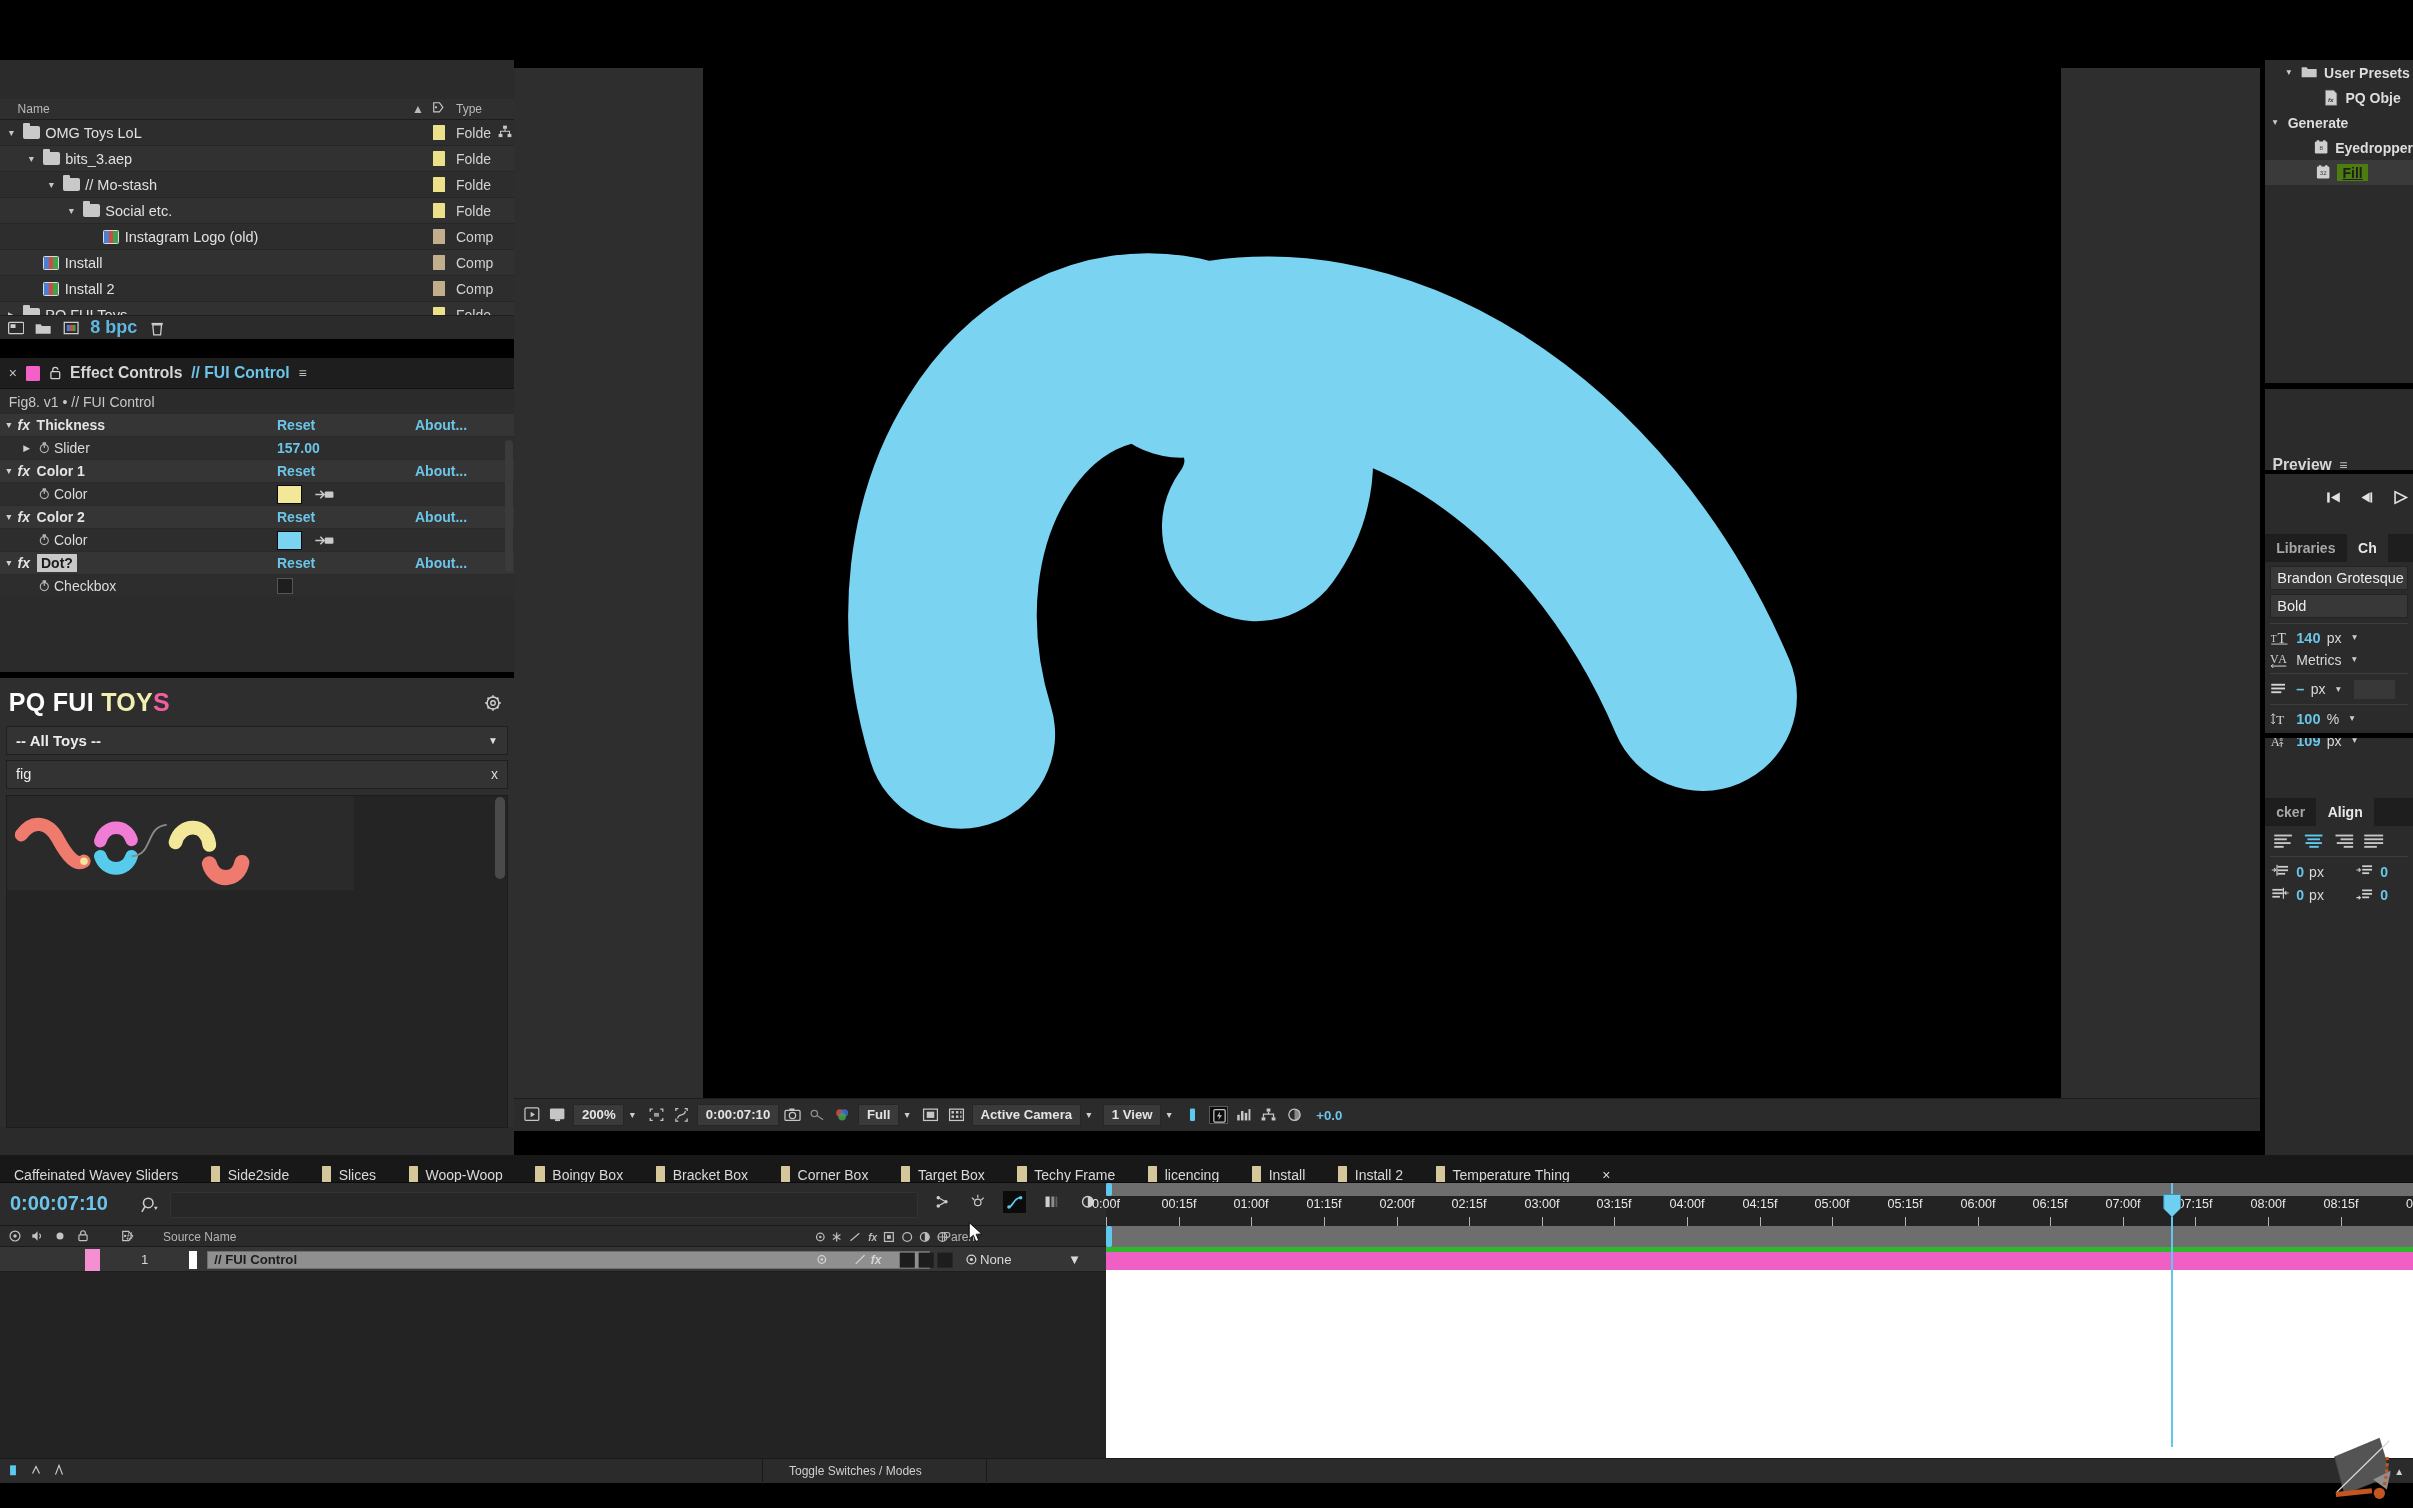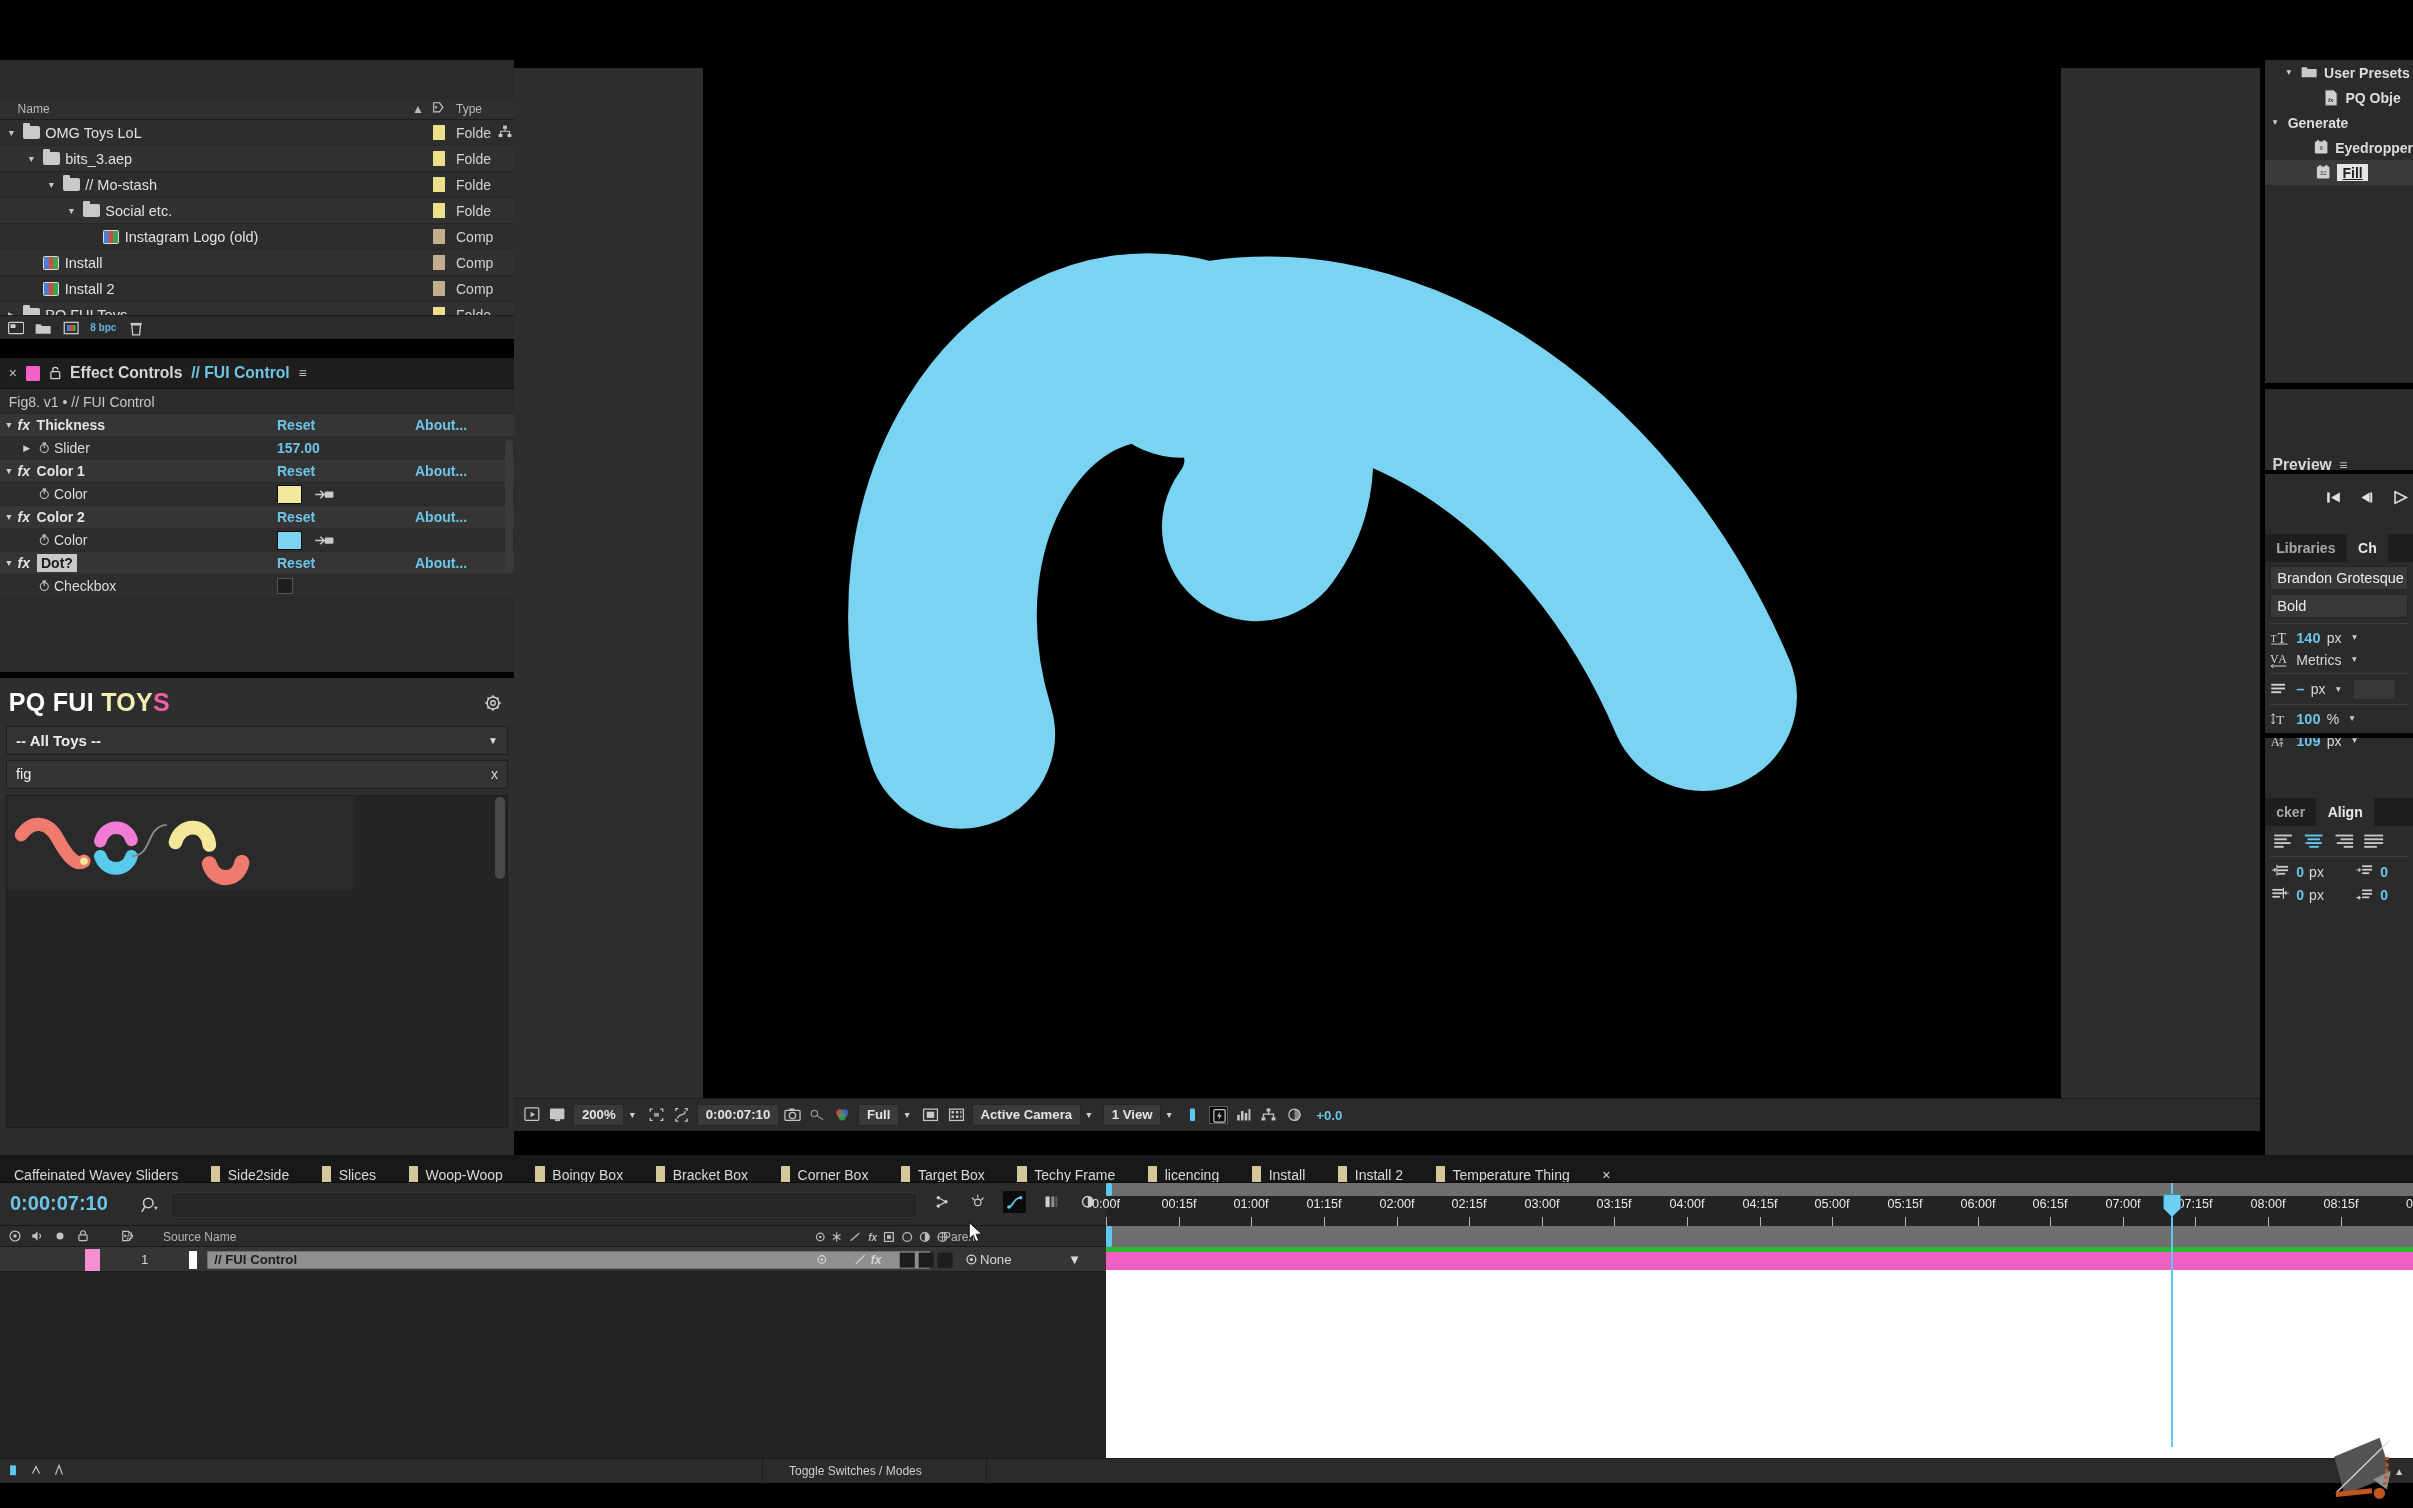--- a/index.html
+++ b/index.html
@@ -72,21 +72,21 @@
   .pr-swatch { width: 12px; height: 15px; border-radius: 0.6px; }
   .pr-type { width: 63px; color: #d3d3d3; font-size: 14px; padding-left: 5px; white-space: nowrap; overflow: hidden; }
   .pr-extra { position:absolute; right:2.5px; top:5px; width: 14px; height: 14px; }
 
   .proj-bottom {
     position: absolute; left: 0; bottom: 0; width: 514px; height: 24px;
     background: #2b2b2b; display: flex; align-items: center; gap: 11.3px; padding: 0 7.5px;
     border-top: 0.6px solid #1e1e1e;
   }
   .pb-ico { width: 16.3px; height: 14px; }
-  .bpc-label { color: #5fb7e0; font-size: 10px; font-weight: bold; }
+  .bpc-label { color: #5fb7e0; font-size: 18px; font-weight: bold; }
 
   
   #fx-panel { left: 0; top: 358px; width: 514px; height: 314px; background: #2b2b2b; }
   .fx-tabbar {
     height: 31px; background: #1e1e1e; display: flex; align-items: center; gap: 8.8px;
     padding: 0 8.8px; border-bottom: 0.6px solid #121212;
   }
   .tb-x { color: #c4c4c4; font-size: 14px; cursor: pointer; }
   .tb-dot { width: 14px; height: 15px; background: #f45fc8; border-radius: 1.3px; }
   .lock-ico { width: 12.6px; height: 14px; }
@@ -235,21 +235,21 @@
 
   
   #right-dock { position: absolute; left: 2265px; top: 60px; width: 148px; height: 1095px; background: #2b2b2b; }
   .rd-panel { position: absolute; left: 0; width: 148px; background: #2b2b2b; }
   .rd-rows { position: relative; }
   .rd-row { height: 25px; display: flex; align-items: center; gap: 6.3px; padding-left: 5px; }
   .rd-row.sel { background: #3a3a3a; }
   .rd-tri { width: 12.6px; color: #cbcbcb; font-size: 8.2px; text-align: center; }
   .rd-tri.d::before { content: "\25BC"; }
   .rd-lbl { color: #dedede; font-size: 14px; font-weight: bold; white-space: nowrap; }
-  .rd-lbl.sel { background: #e5e5e5; color: #1d1d1d; padding: 0.6px 5px; text-decoration: underline; }
+  .rd-lbl.sel { background: #4d7c0f; color: #1d1d1d; padding: 0.6px 5px; text-decoration: underline; }
   .preset-ico { width: 16.3px; height: 17.6px; flex: 0 0 16.3px; }
 
   .rd-tabbar { height: 28px; background: #1e1e1e; display: flex; align-items: flex-end; }
   .rd-tab { height: 28px; display:flex; align-items:center; padding: 0 11.3px; color: #a7a7a7; font-size: 14px; font-weight: bold; }
   .rd-tab.active { background: #2b2b2b; color: #e8e8e8; }
 
   .prev-ctrls { display: flex; align-items: center; gap: 14px; justify-content: flex-end; padding: 14px 3.8px 6.3px 0; }
   .pc { width: 19px; height: 19px; }
 
   .char-field {

